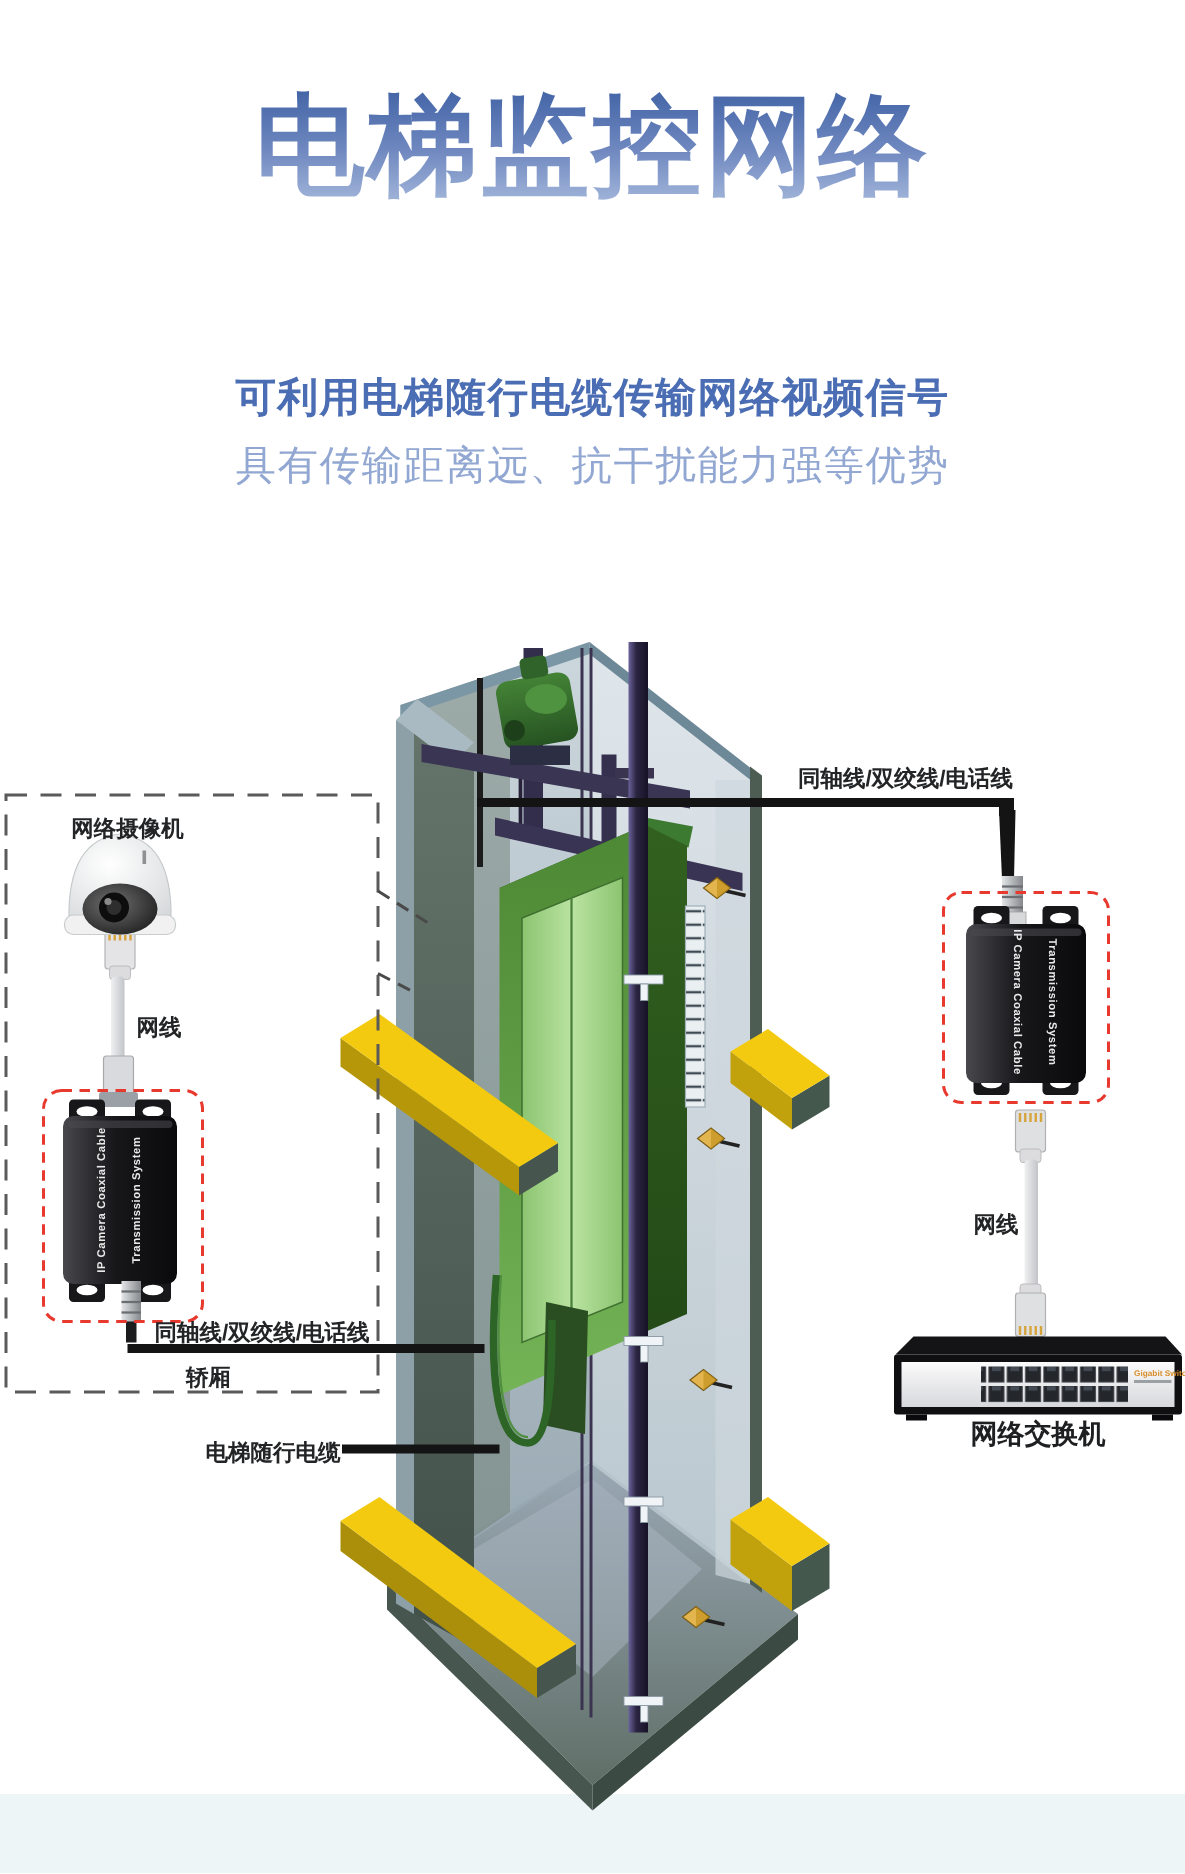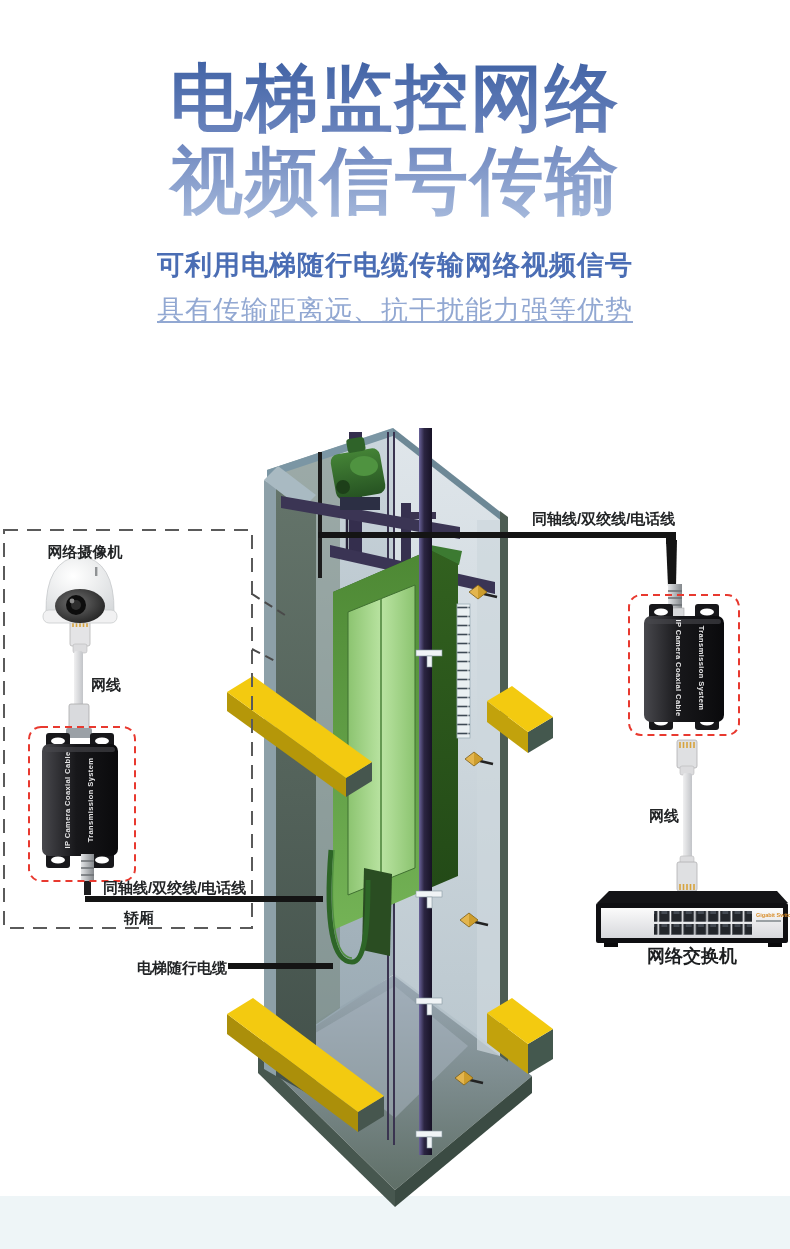--- a/index.html
+++ b/index.html
@@ -12,40 +12,39 @@
     background:linear-gradient(180deg,#3f61a4 0%,#6e87bf 52%,#a7badc 100%);
     -webkit-background-clip:text;background-clip:text;
     color:transparent;-webkit-text-fill-color:transparent;
   }
   .hdr-sub1{
     position:absolute;top:247px;left:0;width:790px;text-align:center;
     font-size:27px;font-weight:700;letter-spacing:1px;color:#4a6db4;
   }
   .hdr-sub2{
     position:absolute;top:292px;left:0;width:790px;text-align:center;
-    font-size:27px;font-weight:500;letter-spacing:1px;color:#92a8d2;text-decoration:underline;
+    font-size:27px;font-weight:500;letter-spacing:1px;color:#92a8d2;
   }
   svg{position:absolute;top:0;left:0;}
   .lbl{font-family:"Liberation Sans","DejaVu Sans",sans-serif;
        font-size:15px;font-weight:600;fill:#222426;}
   .lbl-big{font-family:"Liberation Sans","DejaVu Sans",sans-serif;
        font-size:18px;font-weight:600;fill:#1d1f21;}
   .dev-txt{font-family:"Liberation Sans","DejaVu Sans",sans-serif;
        font-size:7.5px;font-weight:600;fill:#e9e9ea;letter-spacing:.4px;}
   .sw-txt{font-family:"Liberation Sans","DejaVu Sans",sans-serif;
        font-size:5.5px;font-weight:700;fill:#d98e2b;}
 </style>
 </head>
 <body>
 
 <div class="stage">
 
   <div class="hdr-title">
     <div>电梯监控网络</div>
-    <div>视频信号传输</div>
   </div>
   <div class="hdr-sub1">可利用电梯随行电缆传输网络视频信号</div>
   <div class="hdr-sub2">具有传输距离远、抗干扰能力强等优势</div>
 
   <svg width="790" height="1249" viewBox="0 0 790 1249">
     <defs>
       <linearGradient id="wallL" x1="0" y1="0" x2="0" y2="1">
         <stop offset="0" stop-color="#c9d4db"></stop>
           <stop offset="1" stop-color="#93a4ae"></stop>
       </linearGradient>

